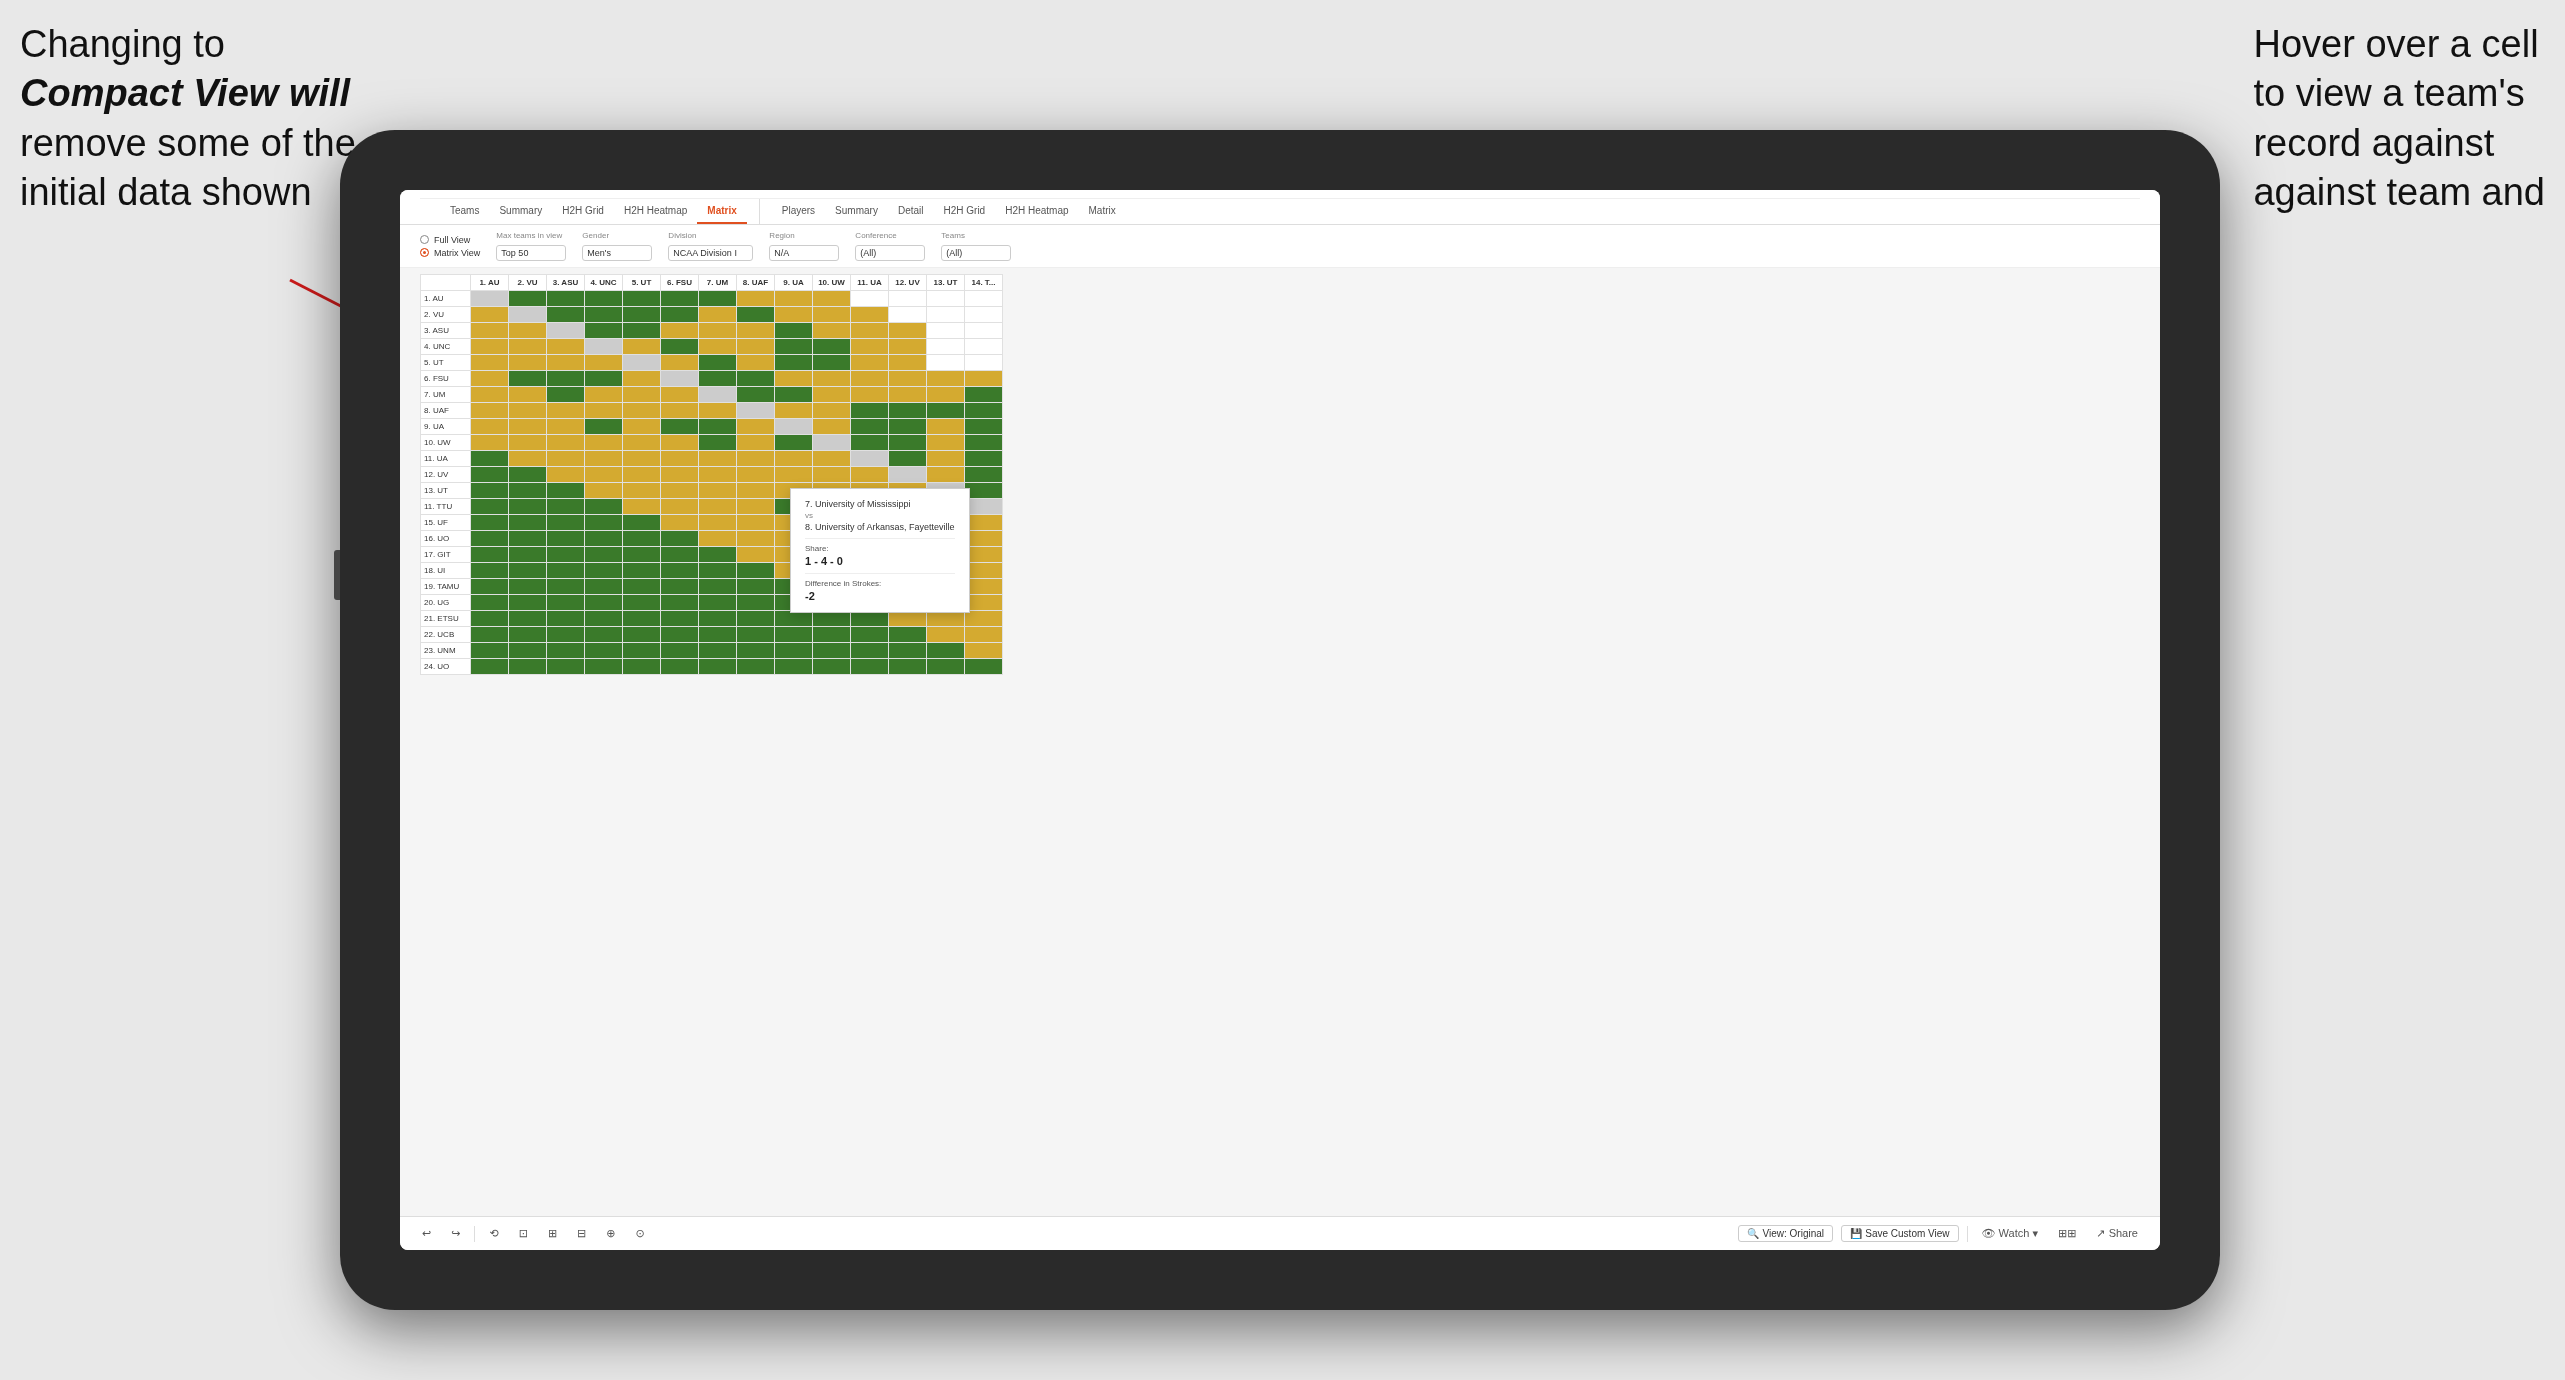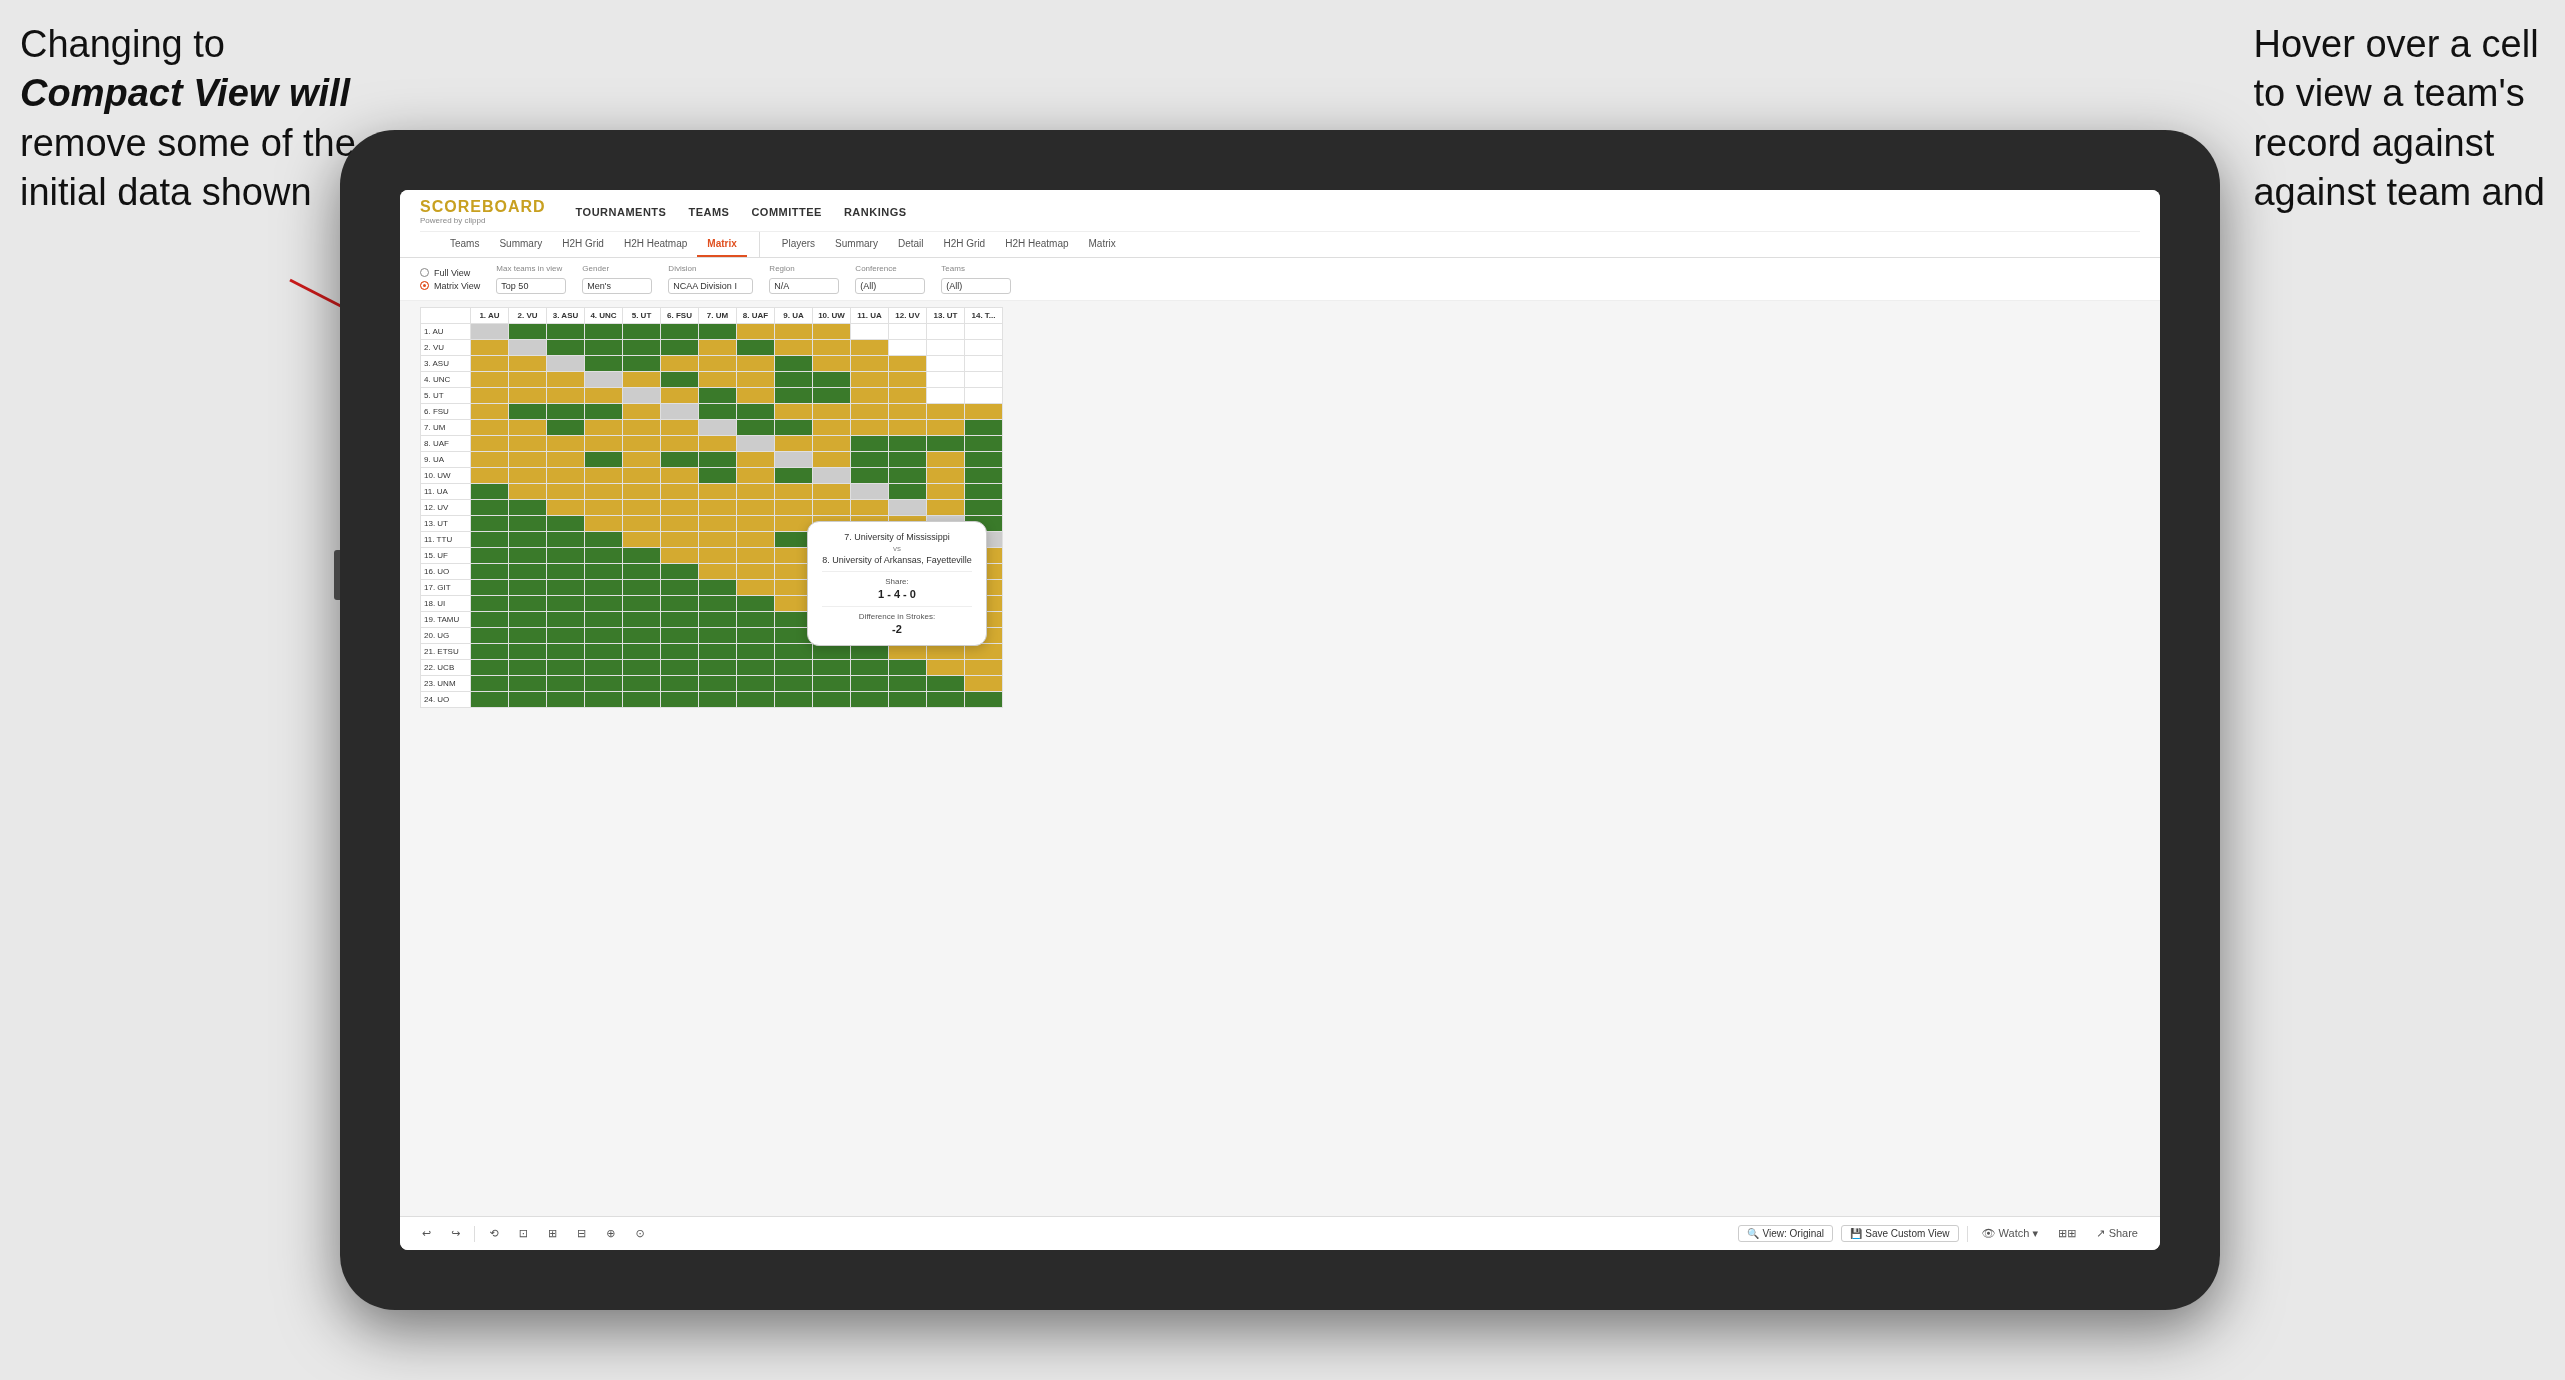--- a/index.html
+++ b/index.html
@@ -247,28 +247,27 @@
       font-size: 8px;
       color: #333;
       background: white;
     }
 
     
     .tooltip-box {
       position: absolute;
       background: white;
       border: 1px solid #ccc;
-      border-radius: 12px;
+      border-radius: 0;
       padding: 10px 14px;
       box-shadow: 0 3px 12px rgba(0,0,0,0.2);
       font-size: 9px;
-      text-align: center;
+      text-align: left;
       z-index: 100;
       min-width: 180px;
-      margin-left: 17px;
     }
     .tooltip-team1 {
       font-size: 9px;
       color: #333;
       margin-bottom: 2px;
     }
     .tooltip-vs {
       font-size: 8px;
       color: #888;
       margin: 2px 0;
@@ -383,32 +382,20 @@
 
   <line x1="1960" y1="380" x2="1310" y2="660" stroke="#cc1a1a" stroke-width="3" marker-end="url(#arrowhead2)"></line>
 </svg>
 
 <div class="tablet">
   <div class="tablet-side-btn"></div>
   <div class="tablet-screen">
     <div class="screen-content">
 
       <div class="app-header">
-        <div class="app-nav">
-          <div class="app-logo">
-            <span class="logo-title">SCOREBOARD</span>
-            <span class="logo-sub">Powered by clippd</span>
-          </div>
-          <div class="nav-items">
-            <span class="nav-item">TOURNAMENTS</span>
-            <span class="nav-item">TEAMS</span>
-            <span class="nav-item">COMMITTEE</span>
-            <span class="nav-item">RANKINGS</span>
-          </div>
-        </div>
 
         <div class="sub-nav">
           <div class="sub-nav-group">
             <span class="sub-nav-tab">Teams</span>
             <span class="sub-nav-tab">Summary</span>
             <span class="sub-nav-tab">H2H Grid</span>
             <span class="sub-nav-tab">H2H Heatmap</span>
             <span class="sub-nav-tab active">Matrix</span>
           </div>
           <span class="sub-nav-tab">Players</span>

